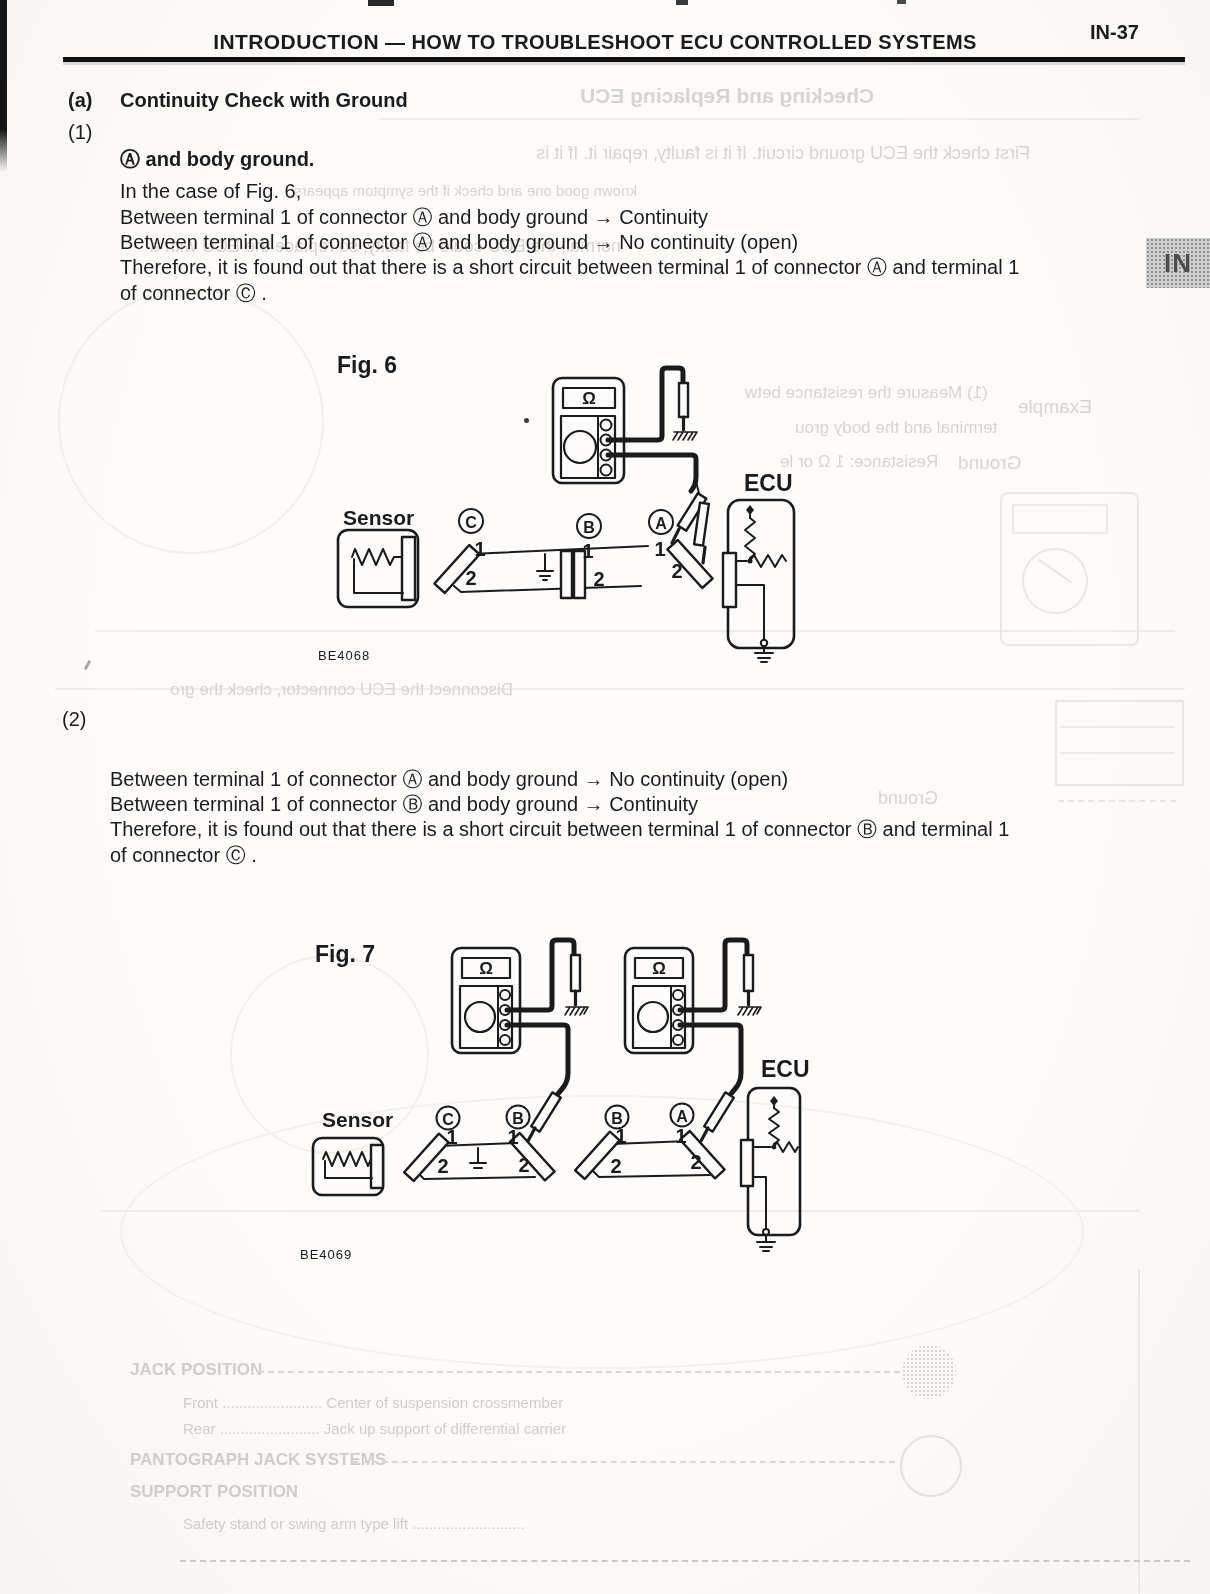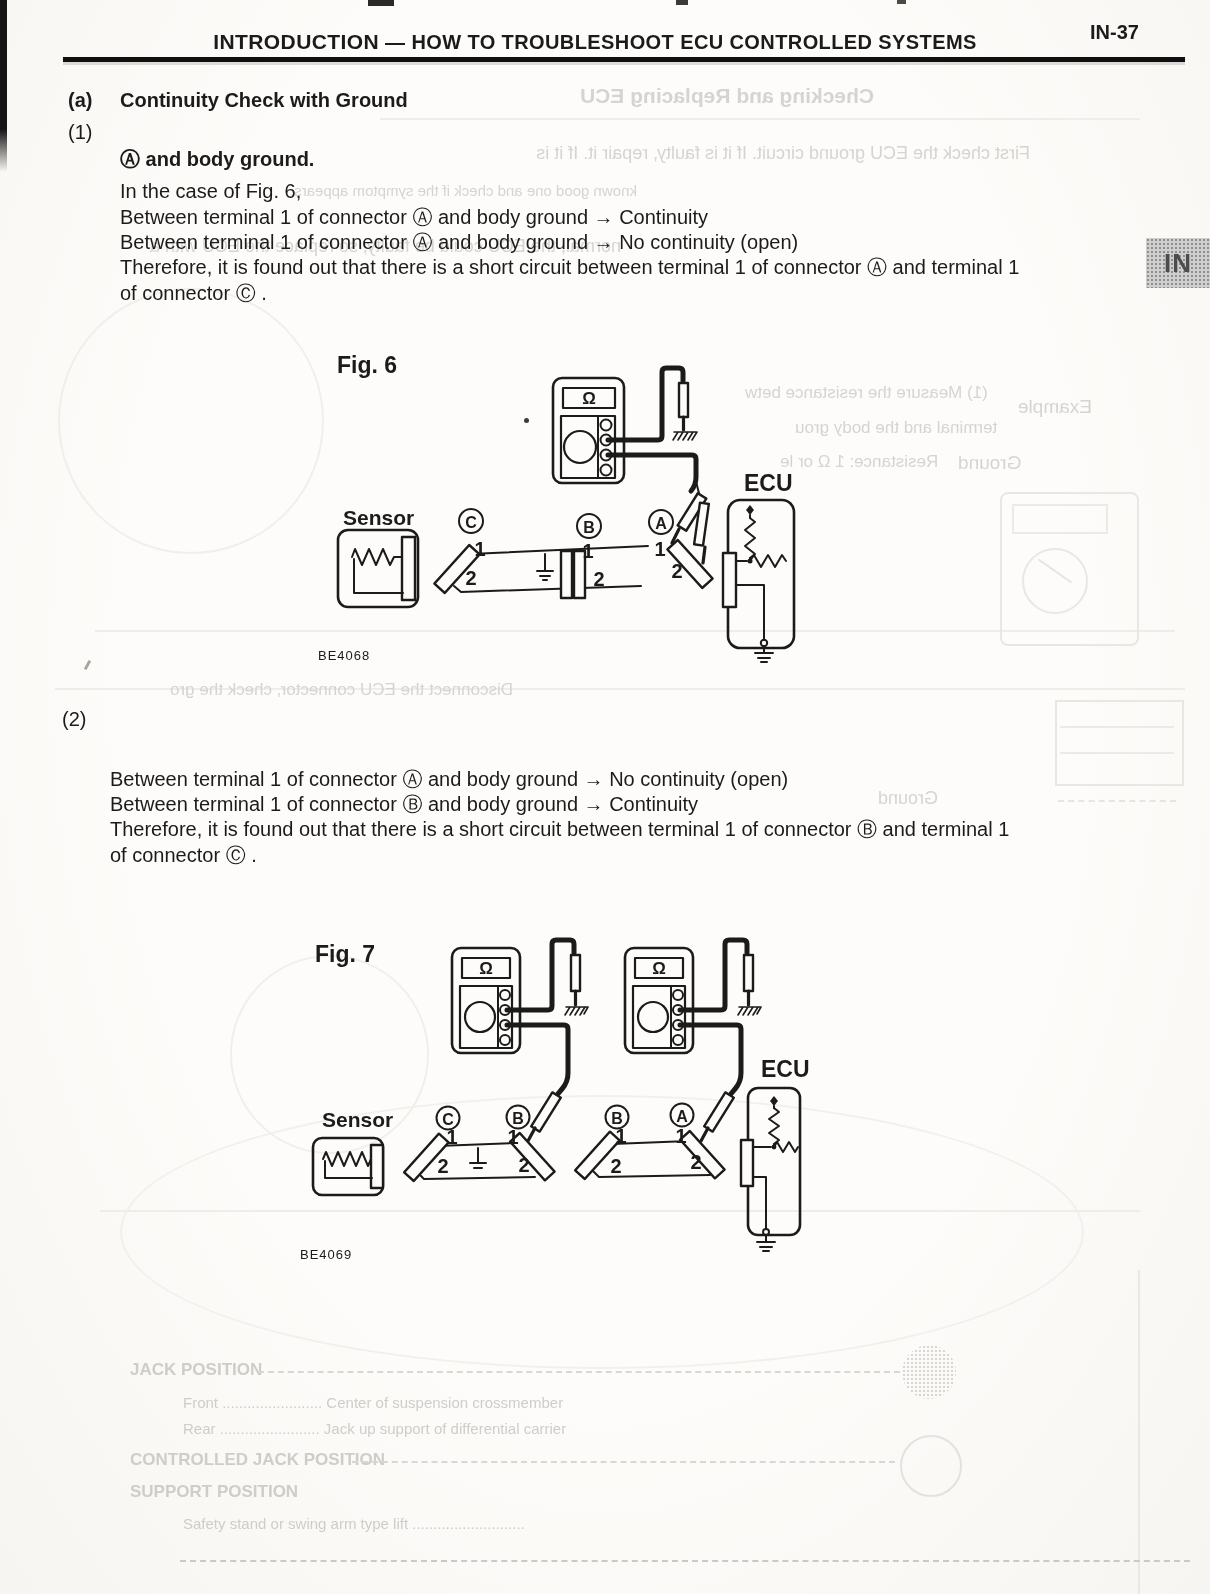--- a/index.html
+++ b/index.html
@@ -72,21 +72,21 @@
   <div class="gshape" style="left:230px;top:955px;width:195px;height:195px;border-color:#f1efea;"></div>
   <div class="gshape" style="left:120px;top:1095px;width:960px;height:270px;border-color:#f2f0eb;"></div>
   <div class="abs" style="left:902px;top:1345px;width:54px;height:54px;border-radius:50%;background-image:radial-gradient(#d7d5d0 1px, rgba(0,0,0,0) 1.25px);background-size:4px 4px;"></div>
   <div class="gshape" style="left:900px;top:1435px;width:58px;height:58px;border-color:#e4e2dd;"></div>
   <div class="abs" style="left:1138px;top:1270px;width:2px;height:324px;background:#eae8e3;"></div>
 
   <div class="ghost ghostd bold" style="left:130px;top:1360px;font-size:17px;">JACK POSITION</div>
   <div class="gdash" style="left:258px;top:1371px;width:642px;"></div>
   <div class="ghost ghostd" style="left:183px;top:1394px;font-size:15px;">Front ........................   Center of suspension crossmember</div>
   <div class="ghost ghostd" style="left:183px;top:1420px;font-size:15px;">Rear ........................   Jack up support of differential carrier</div>
-  <div class="ghost ghostd bold" style="left:130px;top:1450px;font-size:17px;">CONTROLLED JACK POSITION</div>
+  <div class="ghost ghostd bold" style="left:130px;top:1450px;font-size:17px;">PANTOGRAPH JACK SYSTEMS</div>
   <div class="gdash" style="left:352px;top:1461px;width:543px;"></div>
   <div class="ghost ghostd bold" style="left:130px;top:1482px;font-size:17px;">SUPPORT POSITION</div>
   <div class="ghost ghostd" style="left:183px;top:1515px;font-size:15px;">Safety stand or swing arm type lift ...........................</div>
   <div class="gdash" style="left:180px;top:1560px;width:1010px;border-color:#ccc9c4;"></div>
 
   <div class="abs" style="left:0;top:0;width:7px;height:172px;background:linear-gradient(180deg,#151515 75%,rgba(21,21,21,0));"></div>
   <div class="abs" style="left:368px;top:0;width:26px;height:6px;background:#2a2a2a;"></div>
   <div class="abs" style="left:676px;top:0;width:12px;height:5px;background:#3a3a3a;"></div>
   <div class="abs" style="left:897px;top:0;width:9px;height:4px;background:#4a4a4a;"></div>
   <div class="abs" style="left:524px;top:418px;width:5px;height:5px;border-radius:50%;background:#3c3c3c;"></div>

